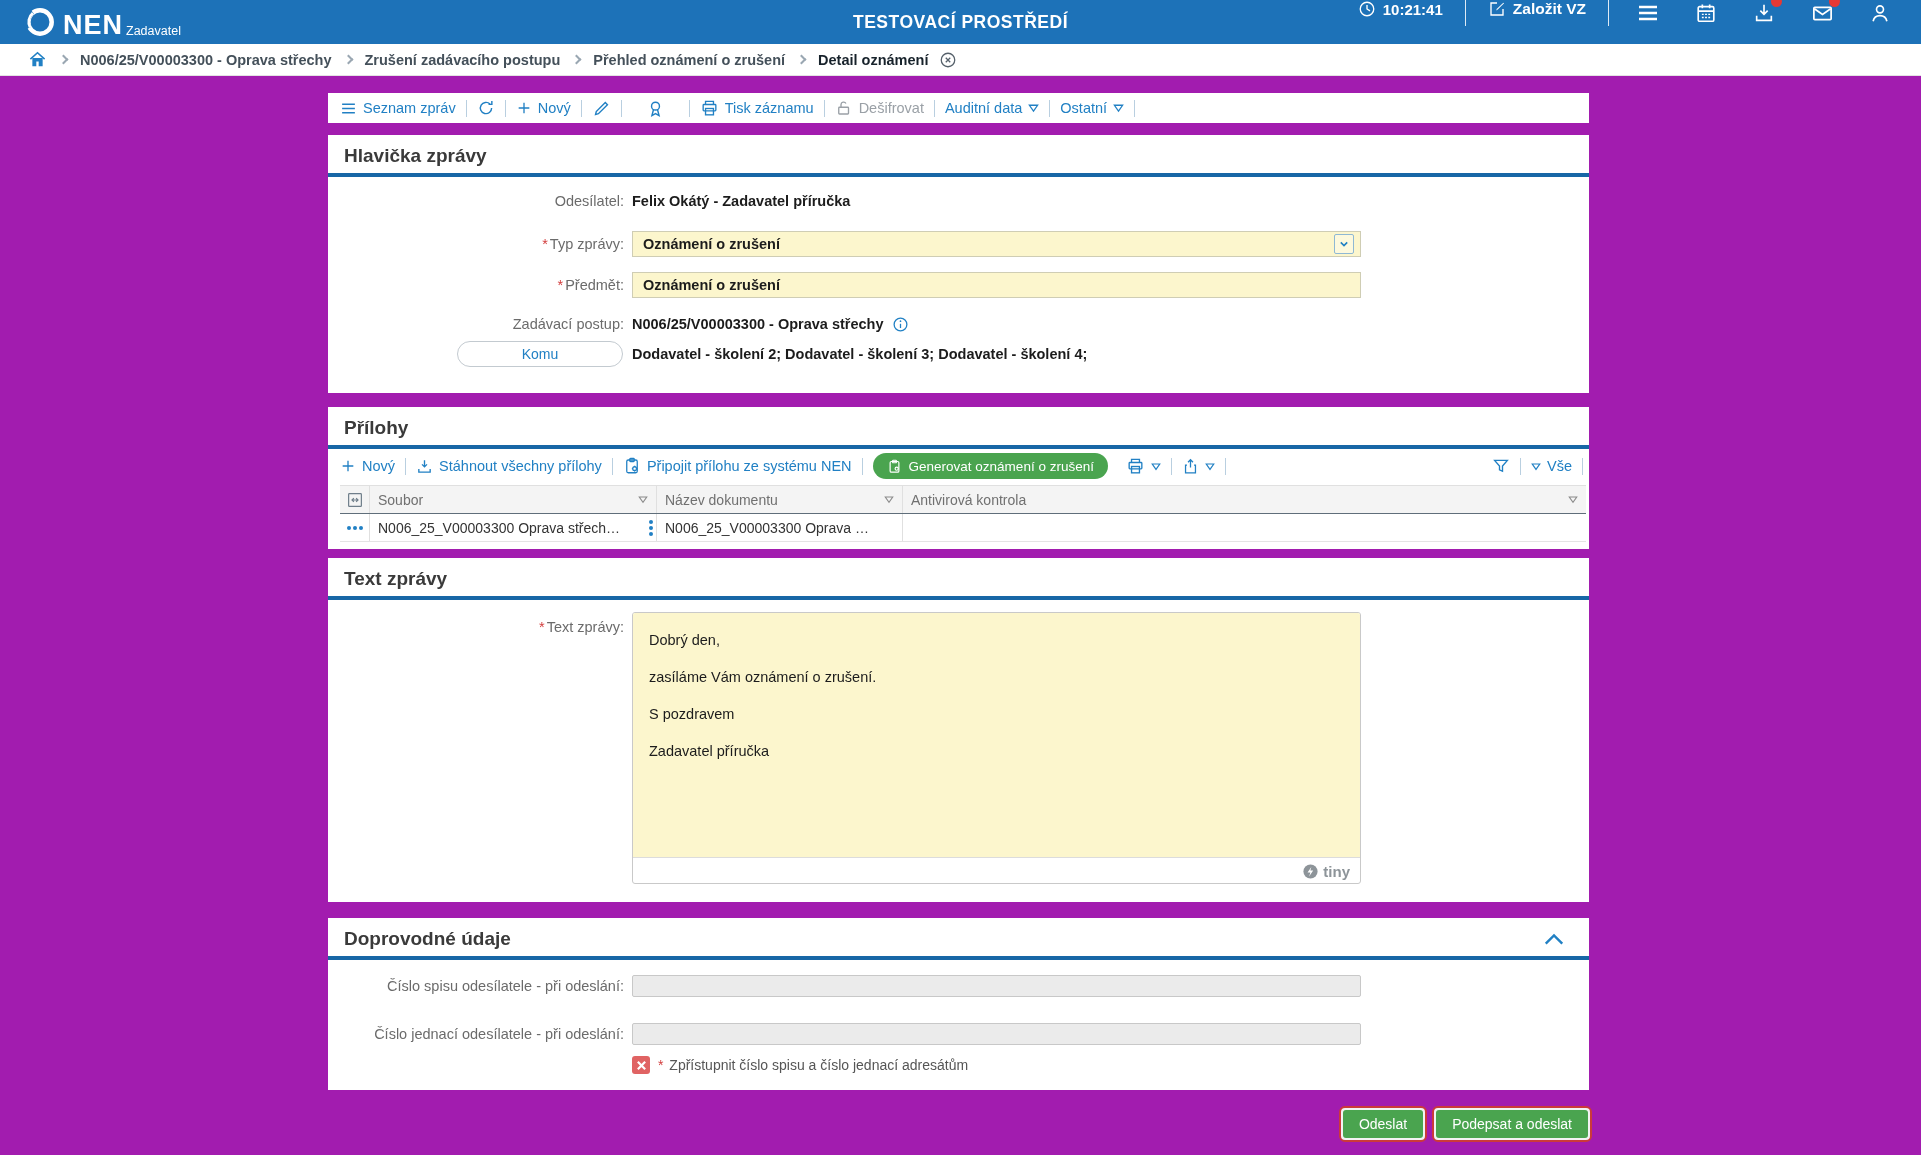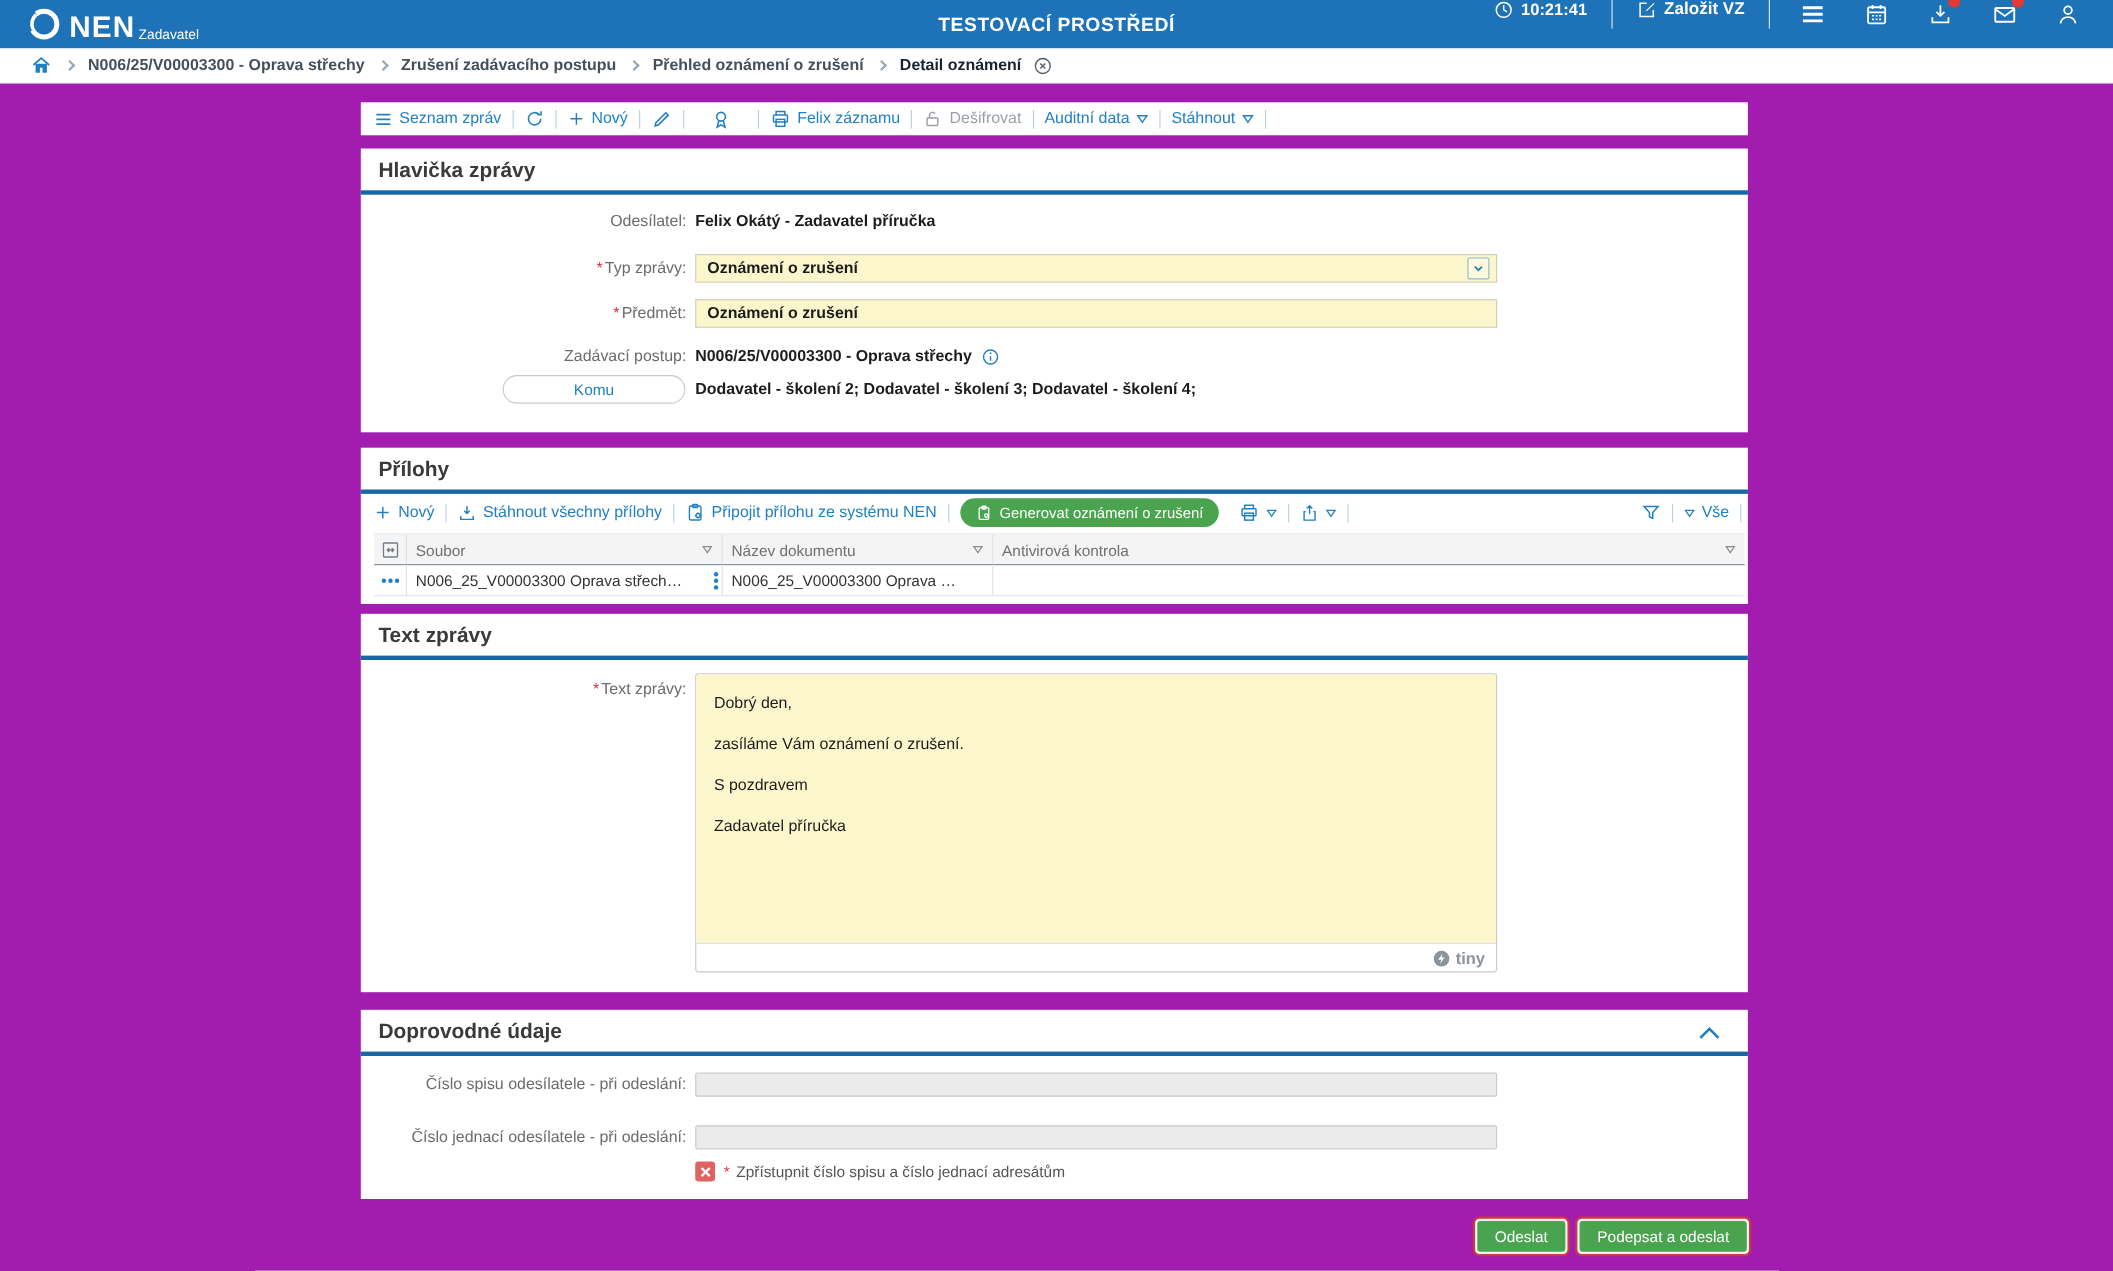--- a/index.html
+++ b/index.html
@@ -255,40 +255,40 @@
             <path d="M9.5 13.2L7.5 21l4.5-2.6L16.5 21l-2-7.8"></path>
         </svg>
       </span>
       <span class="vsep"></span>
       <span class="tool-item">
         <svg class="ic" width="19" height="19" viewBox="0 0 24 24" fill="none" stroke="#2180c4" stroke-width="1.7">
           <path d="M7 7V3h10v4"></path>
             <rect x="4" y="7" width="16" height="8" rx="1"></rect>
             <rect x="7" y="12" width="10" height="8"></rect>
         </svg>
-        <span>Felix záznamu</span>
+        <span>Tisk záznamu</span>
       </span>
       <span class="vsep"></span>
       <span class="tool-item disabled">
         <svg class="ic" width="18" height="18" viewBox="0 0 24 24" fill="none" stroke="#9aa0a6" stroke-width="1.8">
           <rect x="5" y="11" width="13" height="9" rx="1"></rect>
             <path d="M8 11V7.5A3.5 3.5 0 0 1 14.6 6"></path>
         </svg>
         <span>Dešifrovat</span>
       </span>
       <span class="vsep"></span>
       <span class="tool-item">
         <span>Auditní data</span>
         <svg class="tri" width="11" height="10" viewBox="0 0 12 10" fill="none" stroke="#2180c4" stroke-width="1.4">
             <path d="M1.5 2h9L6 8.5z"></path>
           </svg>
       </span>
       <span class="vsep"></span>
       <span class="tool-item">
-        <span>Stáhnout</span>
+        <span>Ostatní</span>
         <svg class="tri" width="11" height="10" viewBox="0 0 12 10" fill="none" stroke="#2180c4" stroke-width="1.4">
             <path d="M1.5 2h9L6 8.5z"></path>
           </svg>
       </span>
       <span class="vsep"></span>
     </div>
 
     <section class="card sec-header">
       <div class="sec-title">Hlavička zprávy</div>
       <div class="sec-underline"></div>

